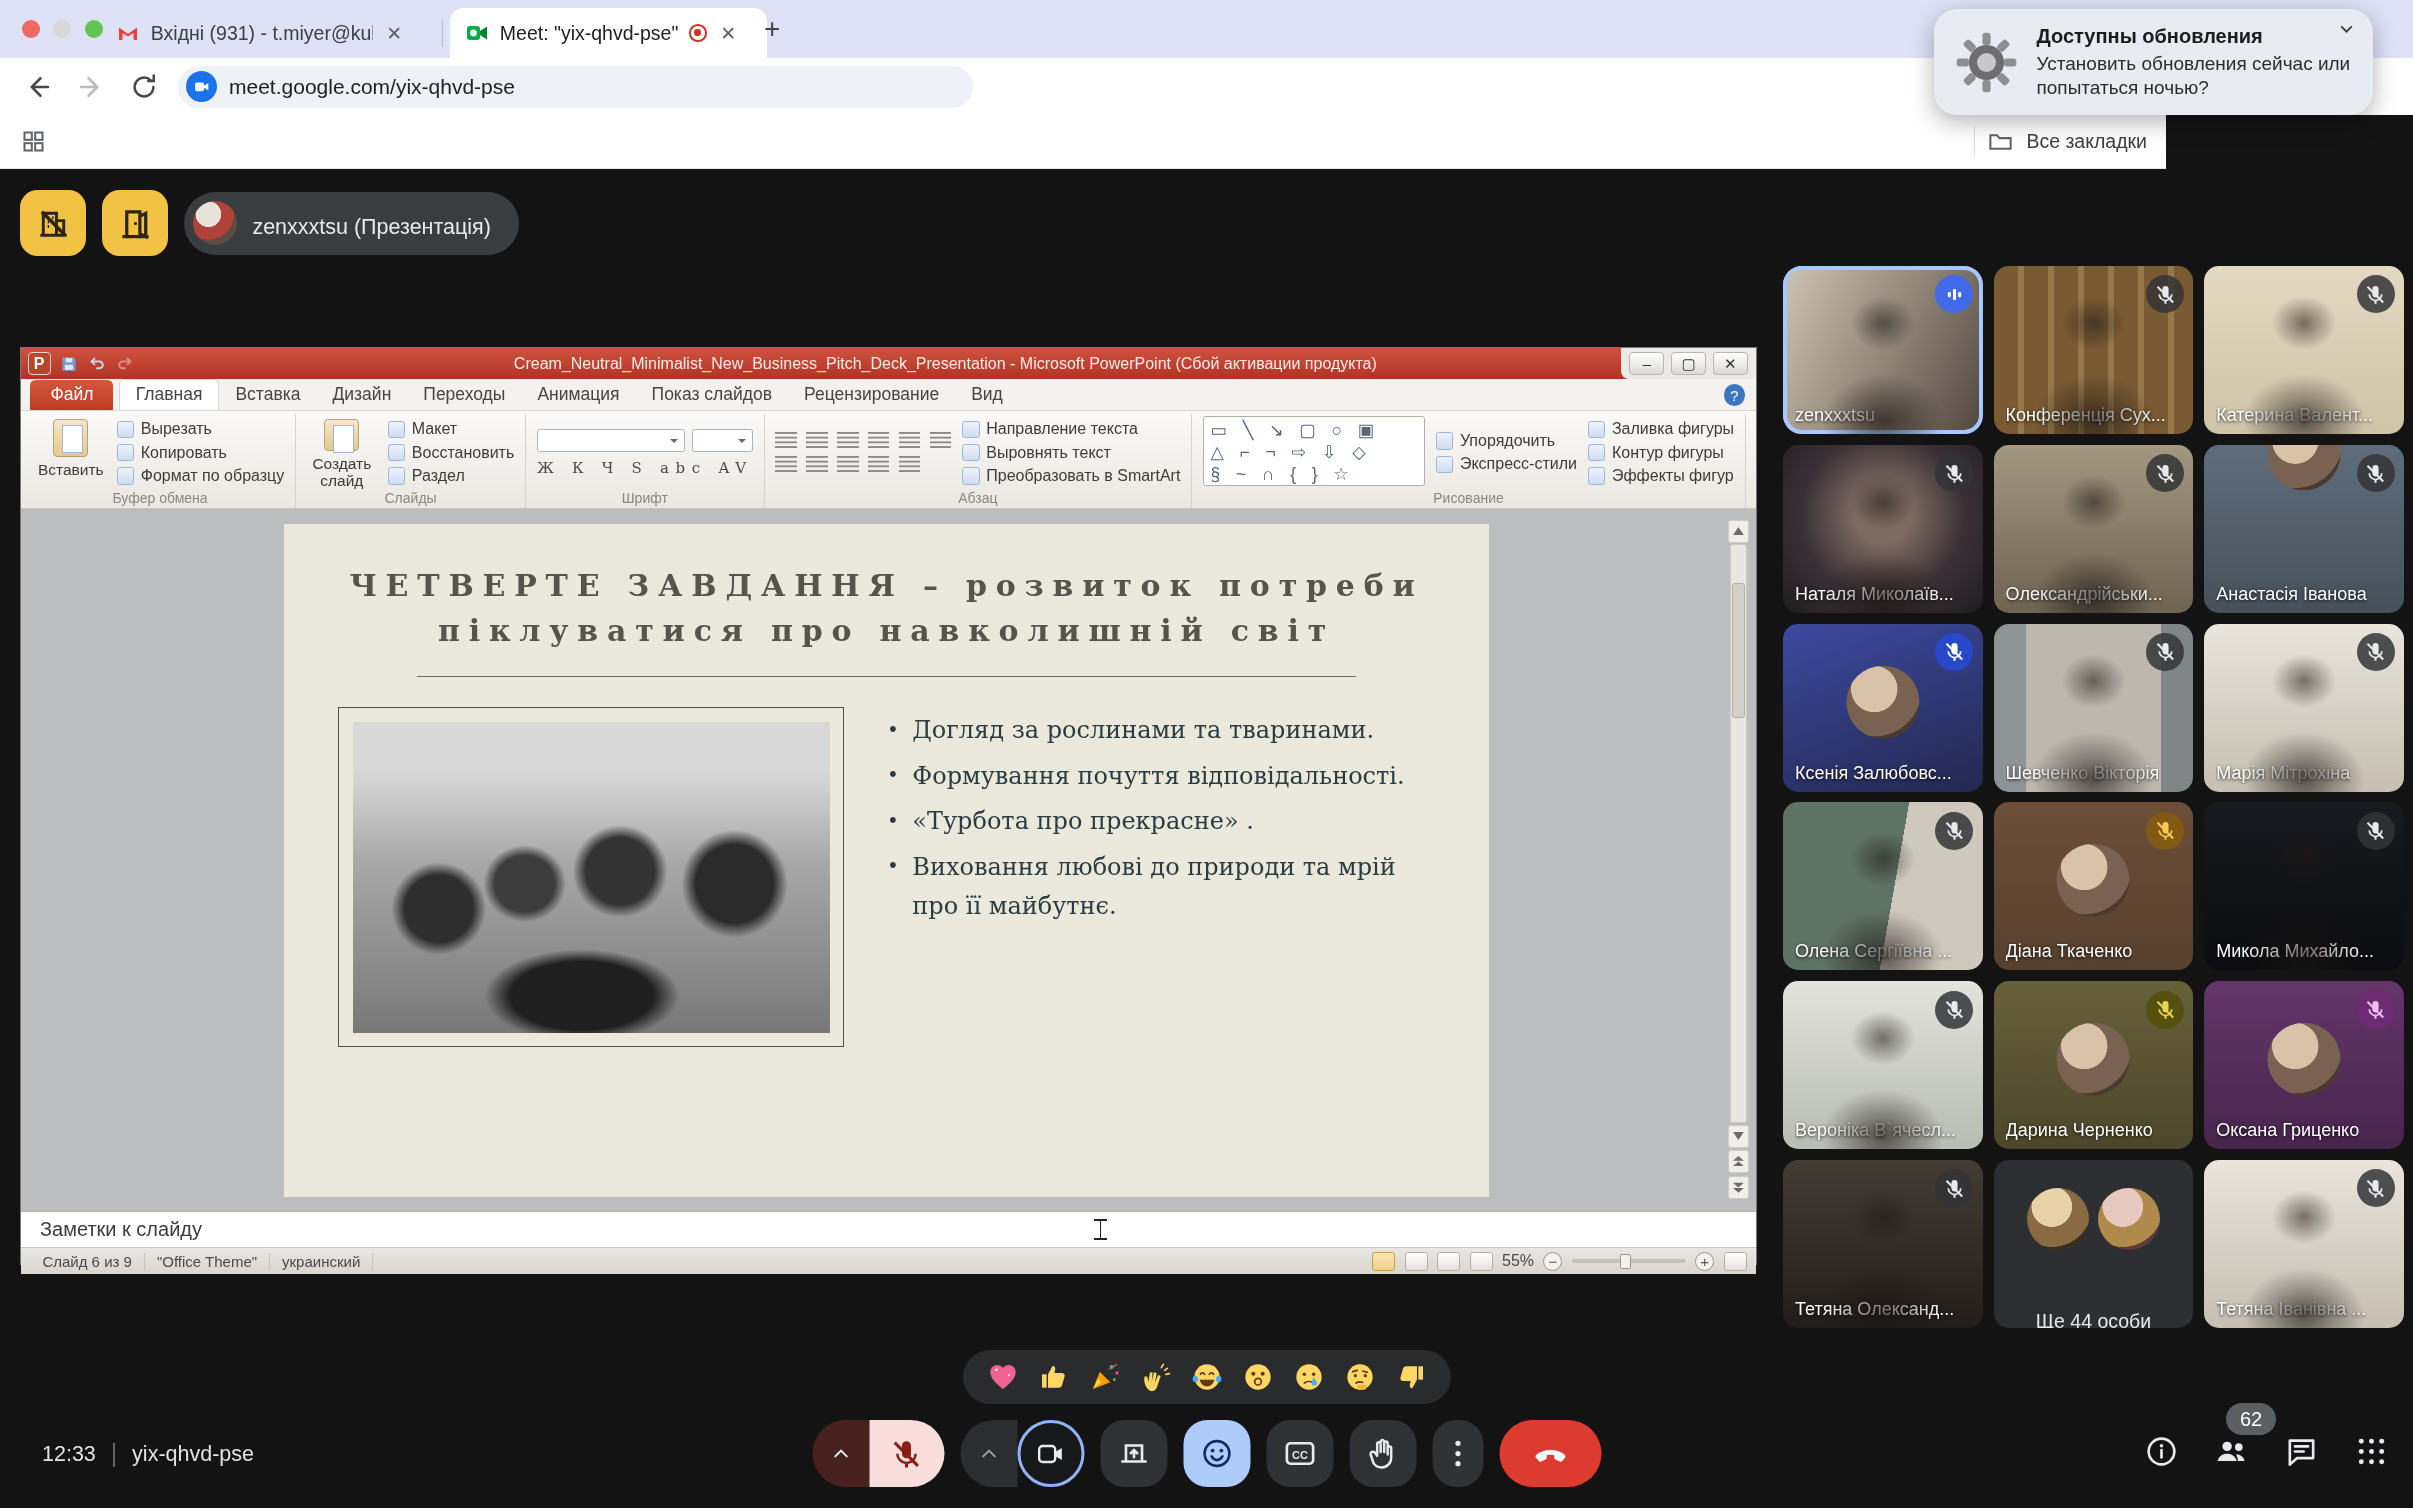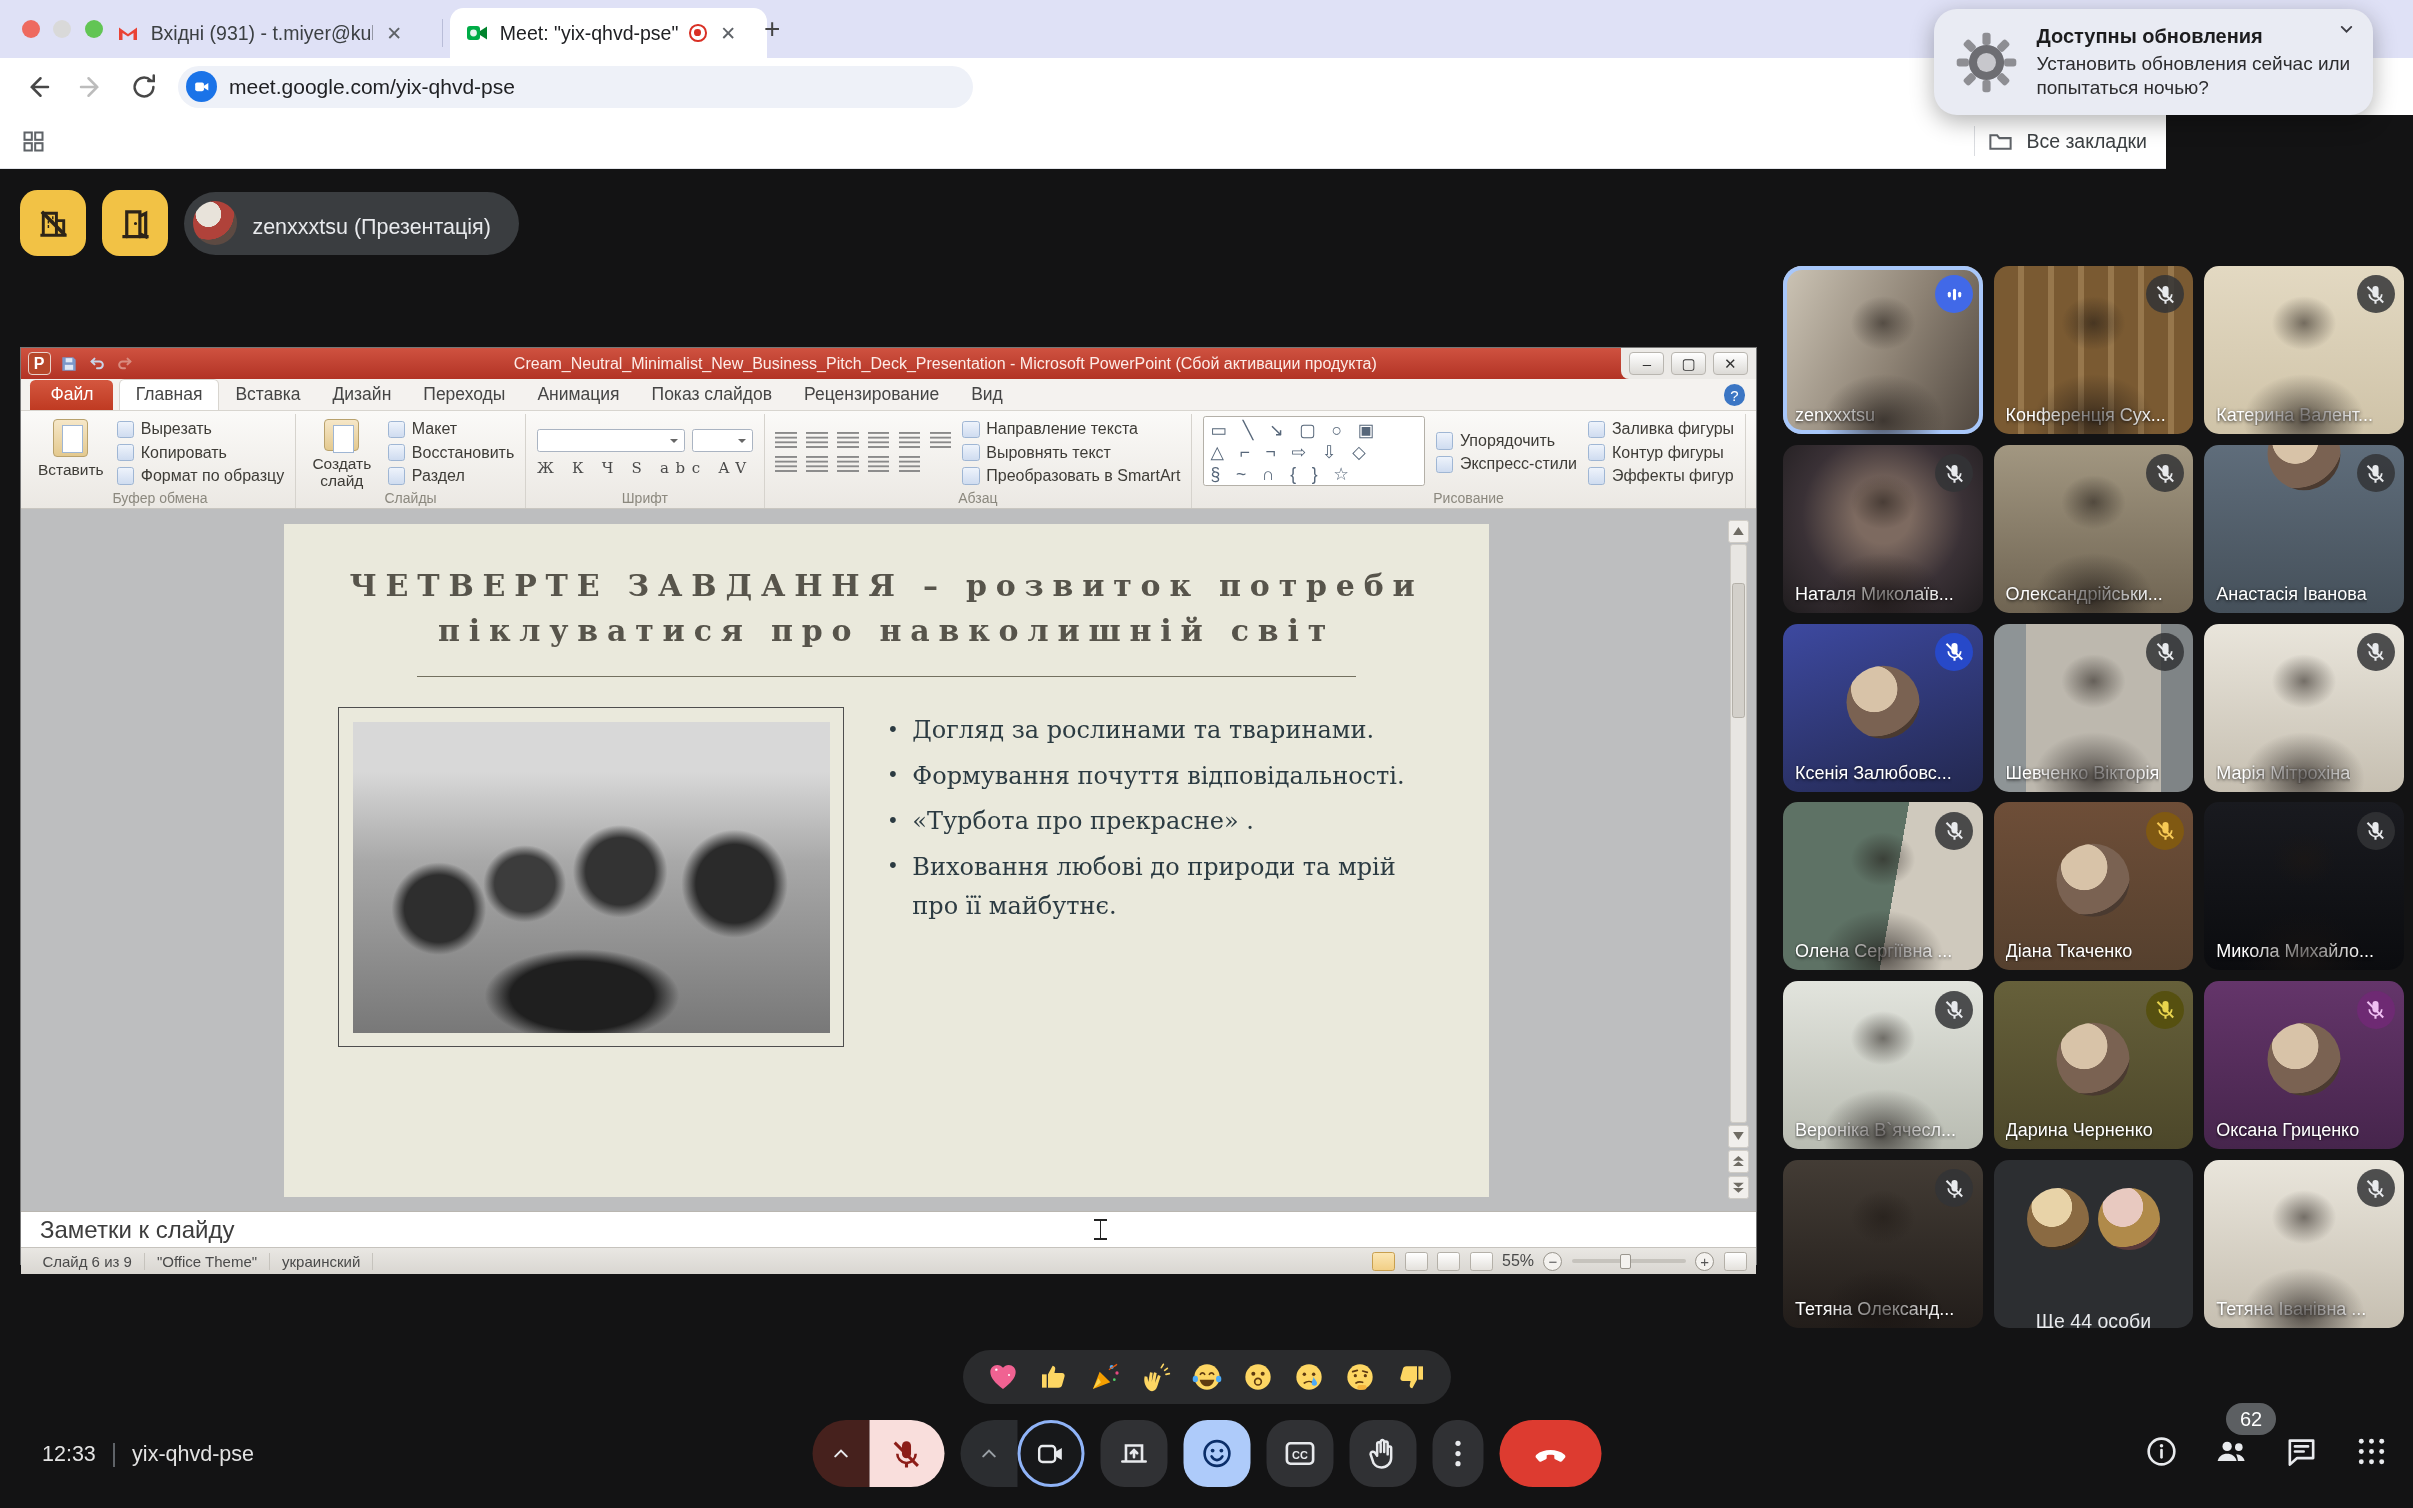--- a/index.html
+++ b/index.html
@@ -103,21 +103,21 @@
   .bullets{list-style:none;margin:4px 0 0;padding:0;font-family:"DejaVu Serif",serif;font-size:24px;
            color:#2c3b42;line-height:1.62;}
   .bullets li{display:flex;gap:13.5px;margin-bottom:6.7px;}
   .bullets li .bm{flex:none;font-size:20px;padding-top:2.7px;}
   .vscroll{position:absolute;right:5.4px;top:9.4px;bottom:10.8px;width:24px;display:flex;flex-direction:column;align-items:center;}
   .vtrack{flex:1;width:17.5px;background:#e8e6e2;border:0.7px solid #cfccc6;border-radius:2.7px;position:relative;}
   .vthumb{position:absolute;left:1.3px;right:1.3px;top:38px;height:135px;background:#d3d0ca;border:0.7px solid #b4b0a8;border-radius:2.7px;}
   .sbtn{width:21.5px;height:23px;background:#f1efec;border:0.7px solid #cfccc6;border-radius:2.7px;display:flex;
         align-items:center;justify-content:center;margin:1.3px 0;}
   .notes{position:relative;height:36px;background:#fff;border-top:1.3px solid #b9b6b0;display:flex;align-items:center;
-         padding-left:19px;font-size:24px;color:#3d3d3d;}
+         padding-left:19px;font-size:20px;color:#3d3d3d;}
   .caret{position:absolute;left:1072px;top:6px;width:15px;height:24px;}
   .caret::before{content:"";position:absolute;left:6.7px;top:2.7px;bottom:2.7px;width:1.3px;background:#222;}
   .caret::after{content:"";position:absolute;left:1.3px;top:1.3px;right:1.3px;height:1.3px;background:#222;box-shadow:0 19px 0 #222;}
   .statusbar{height:27px;background:linear-gradient(#e9e7e3,#d9d6d1);border-top:0.7px solid #c6c3bd;display:flex;
              align-items:center;font-size:15px;color:#4a4a4a;padding:0 9.4px;}
   .sseg{padding:0 12px;border-right:0.7px solid #c6c3bd;white-space:nowrap;}
   .sright{margin-left:auto;display:flex;align-items:center;gap:9.4px;}
   .viewchip{width:23px;height:19px;border:0.7px solid #b4b0a8;background:linear-gradient(#fff,#e4e1dc);border-radius:2.7px;}
   .viewchip.sel{background:linear-gradient(#fbe6b4,#f2cf86);border-color:#c89f4e;}
   .ztrack{width:114px;height:4px;background:#c6c3bd;border-radius:2px;position:relative;}

